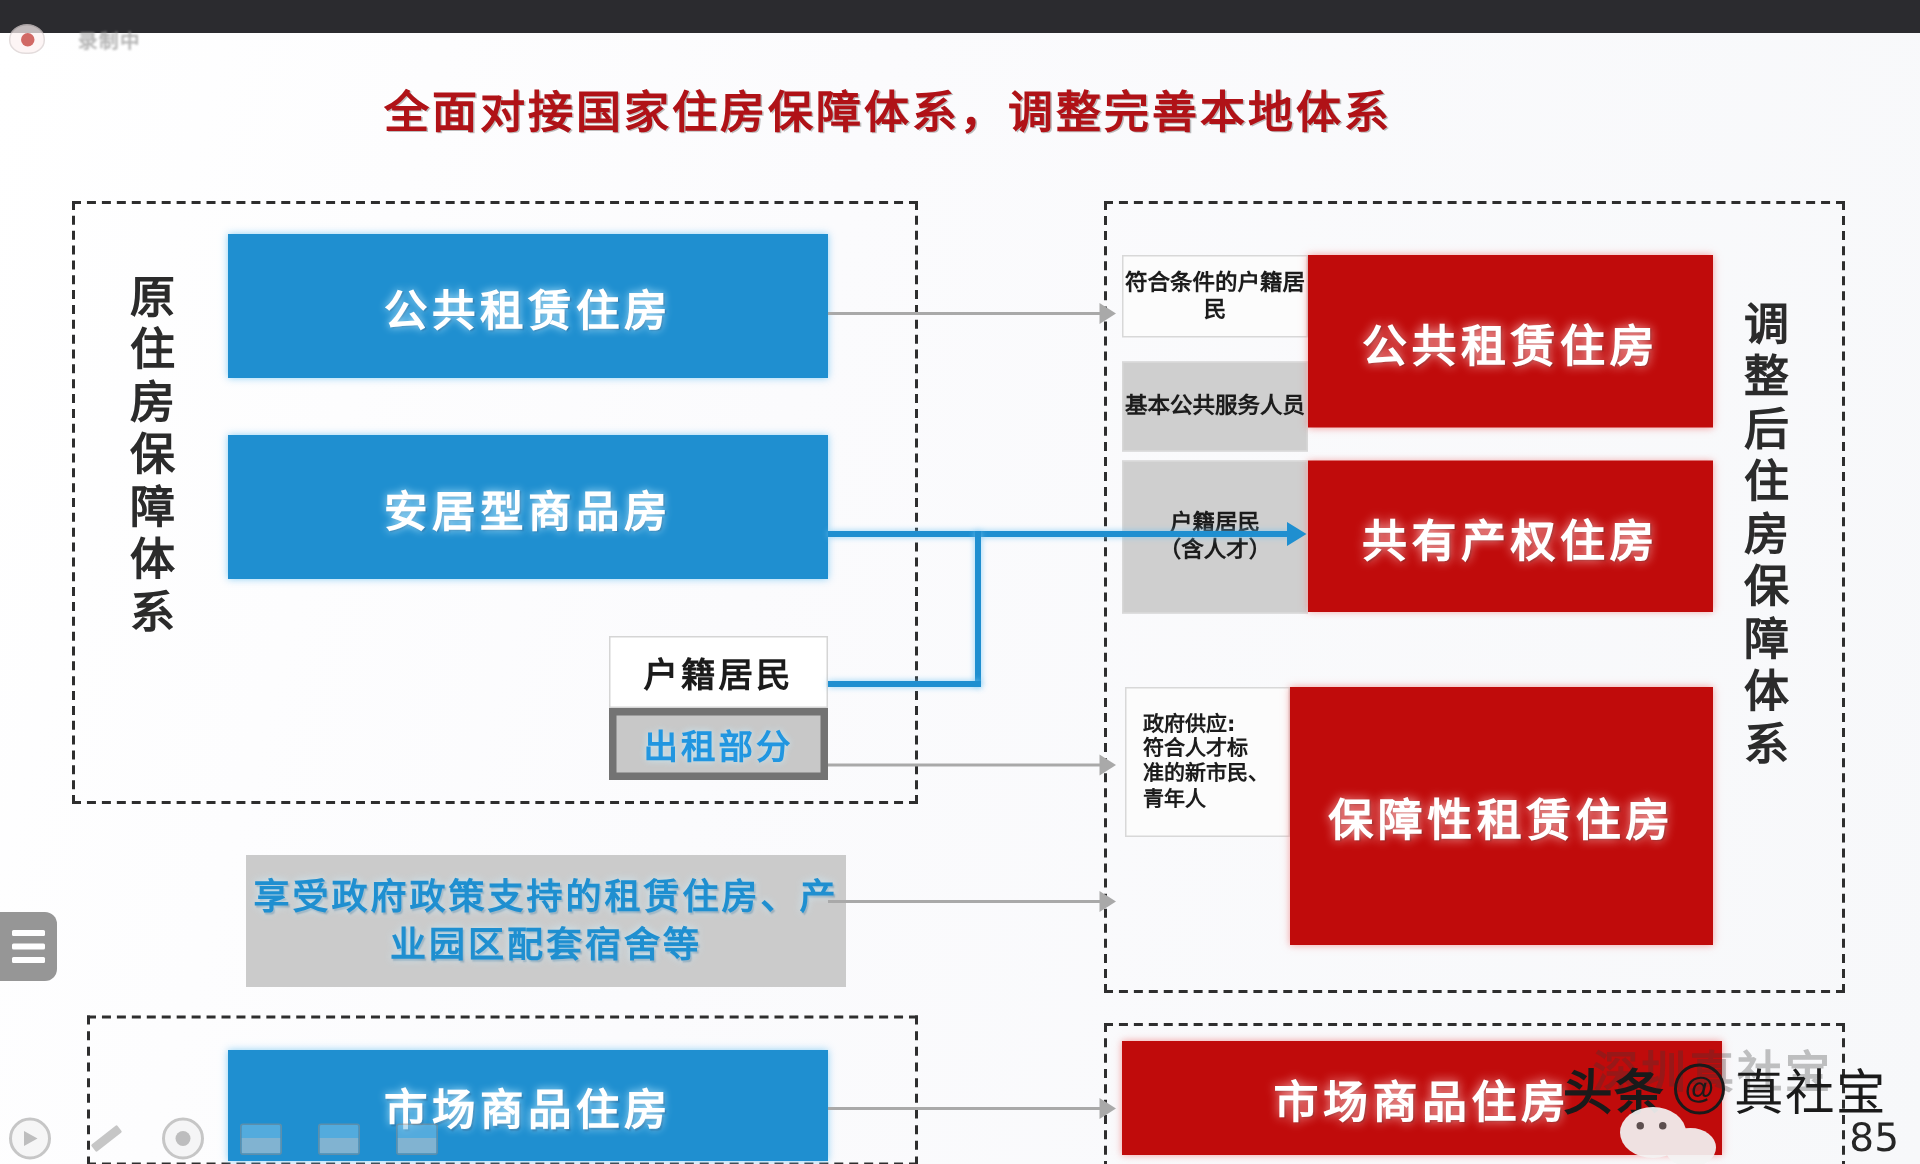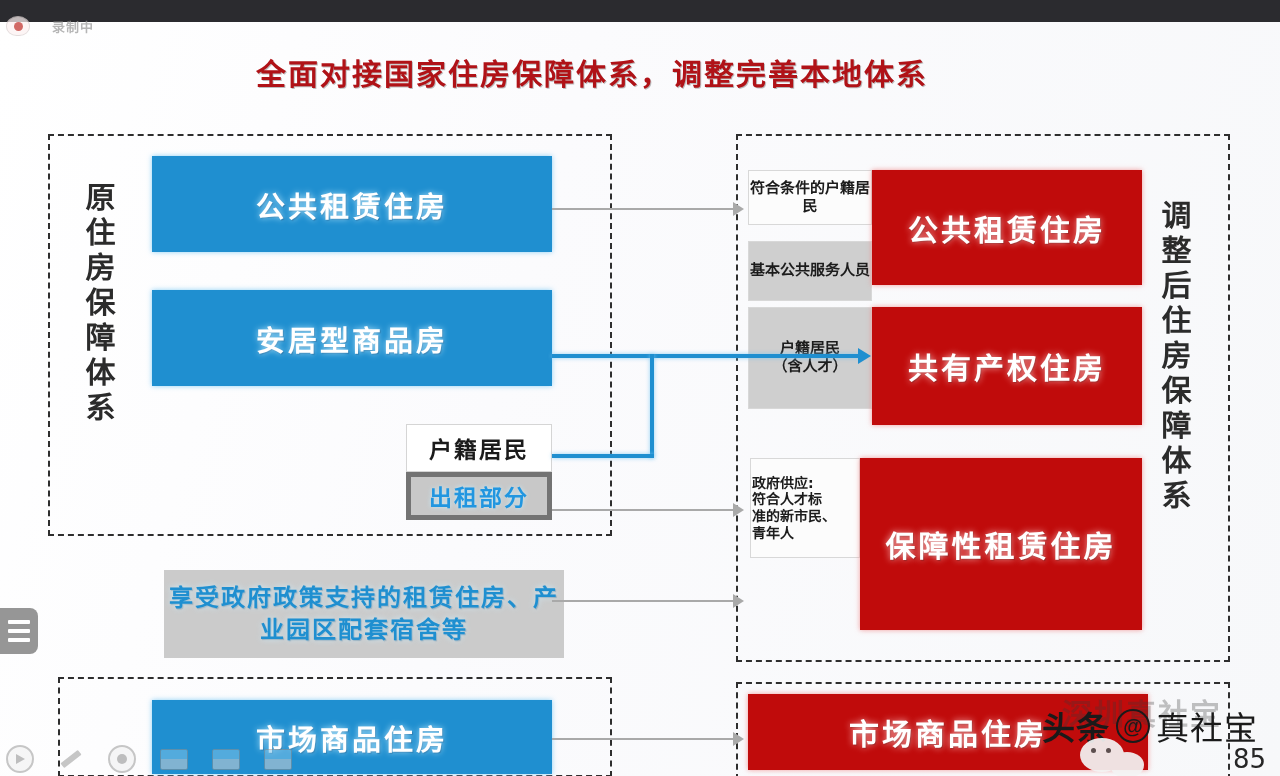--- a/index.html
+++ b/index.html
@@ -50,21 +50,21 @@
     text-shadow:0 0 7px rgba(255,200,200,.9),1px 1px 1px rgba(90,0,0,.5);
     font-family:"DejaVu Sans","Liberation Sans",sans-serif;}
 
   
   .tag-box{position:absolute;display:flex;align-items:center;justify-content:center;
     text-align:center;font-size:15px;font-weight:bold;color:#1c1c1c;line-height:1.18;
     border:1px solid #d8d8d8;box-sizing:border-box;
     font-family:"DejaVu Sans","Liberation Sans",sans-serif;}
   .tag-white{background:#fcfcfc;}
   .tag-grey{background:#cfcfcf;}
-  .tag-left{justify-content:flex-start;text-align:left;padding-left:1px;}
+  .tag-left{justify-content:flex-start;text-align:left;padding-left:11px;}
 
   
   .sub-sell{position:absolute;background:#ffffff;border:1px solid #d5d5d5;box-sizing:border-box;
     display:flex;align-items:center;justify-content:center;
     font-size:23px;font-weight:bold;color:#1b1b1b;letter-spacing:2px;
     font-family:"DejaVu Sans","Liberation Sans",sans-serif;}
   .sub-rent{position:absolute;background:#c8c8c8;border:5px solid #737373;box-sizing:border-box;
     display:flex;align-items:center;justify-content:center;
     font-size:23px;font-weight:bold;color:#2196e0;letter-spacing:2px;
     text-shadow:0 0 5px rgba(200,240,255,.9);
@@ -153,21 +153,21 @@
   <div class="dashed-frame" style="left:736px;top:112px;width:490px;height:524px;"></div>
 
   <div class="side-label" style="left:1158px;top:178px;height:388px;">调整后住房保障体系</div>
 
   <div class="tag-box tag-white" style="left:748px;top:148px;width:124px;height:55px;">符合条件的户籍居民</div>
   <div class="tag-box tag-grey" style="left:748px;top:203px;width:124px;height:60px;margin-top:16px;">基本公共服务人员</div>
   <div class="red-box" style="left:872px;top:148px;width:270px;height:115px;">公共租赁住房</div>
 
   <div class="tag-box tag-grey" style="left: 748px; top: 285px; width: 124px; height: 102px; white-space: pre-line;">户籍居民
 （含人才）</div>
-  <div class="red-box" style="left:872px;top:285px;width:270px;height:118px;">共有产权住房</div>
+  <div class="red-box" style="left:872px;top:285px;width:270px;height:101px;">共有产权住房</div>
 
   <div class="tag-box tag-white tag-left" style="left: 750px; top: 436px; width: 110px; height: 100px; font-size: 14px; white-space: pre-line;">政府供应:
 符合人才标
 准的新市民、
 青年人</div>
   <div class="red-box" style="left:860px;top:436px;width:282px;height:172px;">保障性租赁住房</div>
 
   <div class="dashed-frame" style="left:736px;top:660px;width:490px;height:94px;"></div>
   <div class="red-box" style="left:748px;top:672px;width:400px;height:76px;">市场商品住房</div>
 

